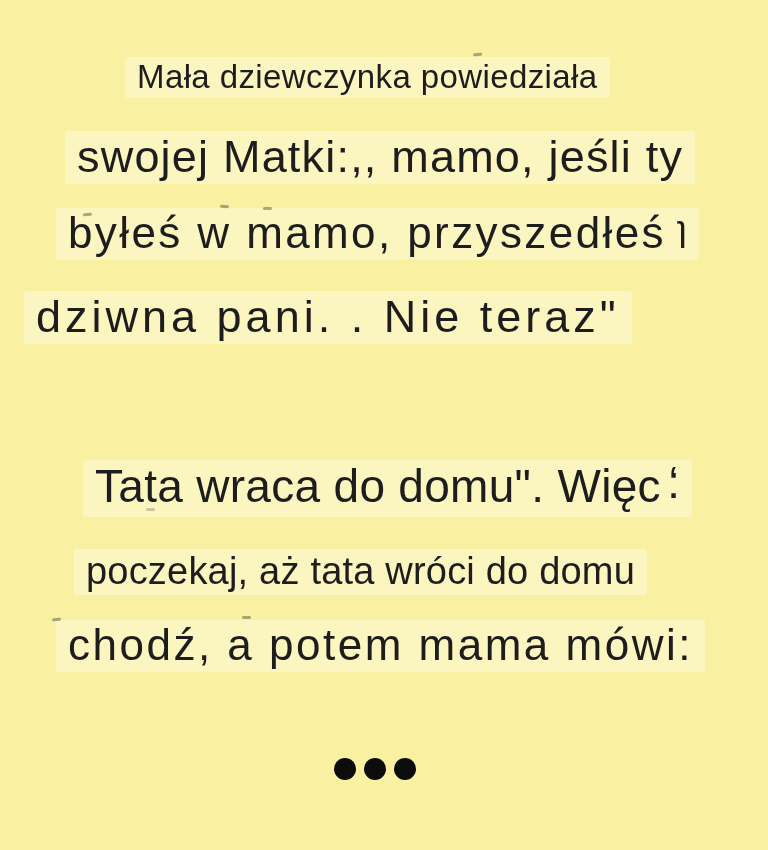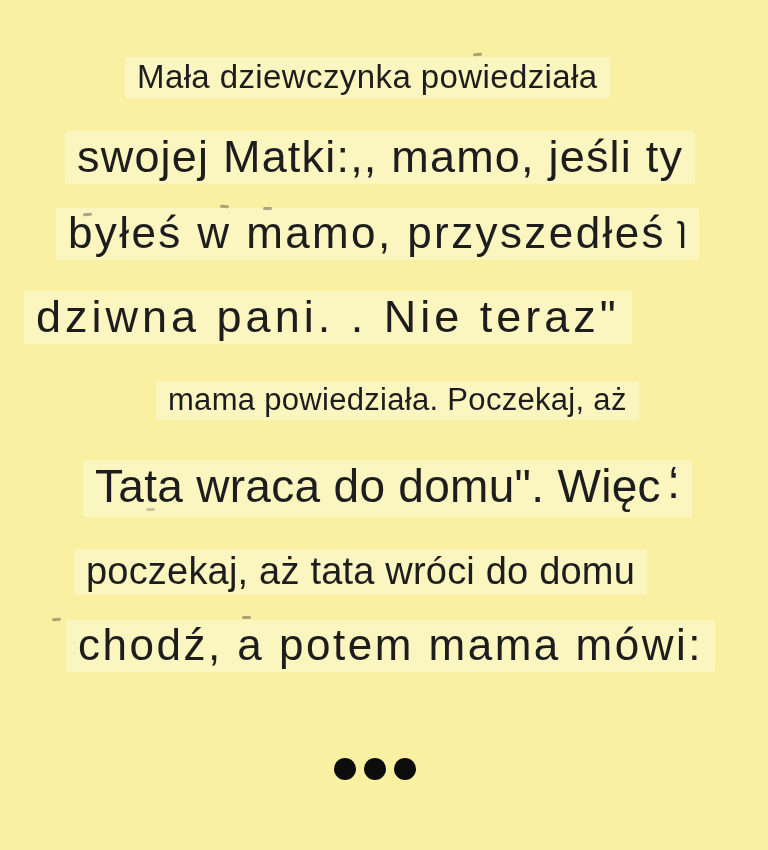--- a/index.html
+++ b/index.html
@@ -28,21 +28,21 @@
   }
 
   
   .l1 { left: 137px; top: 57px;  font-size: 33px; letter-spacing: 0.4px; }
   .l2 { left: 77px;  top: 131px; font-size: 45px; letter-spacing: 1.2px; text-align: center; }
   .l3 { left: 68px;  top: 208px; font-size: 44px; letter-spacing: 2.4px; }
   .l4 { left: 36px;  top: 291px; font-size: 45px; letter-spacing: 4px; }
   .l5 { left: 168px; top: 381px; font-size: 31px; letter-spacing: 0.3px; }
   .l6 { left: 95px;  top: 460px; font-size: 46px; letter-spacing: 0.3px; }
   .l7 { left: 86px; top: 549px; font-size: 38px; letter-spacing: 0.2px; }
-  .l8 { left: 78px;  top: 620px; font-size: 44px; letter-spacing: 2.5px; }
+  .l8 { left: 68px;  top: 620px; font-size: 44px; letter-spacing: 2.5px; }
 
   
   .stray-hook {
     display: inline-block;
     transform: scaleX(-1);
     margin-left: 10px;
     font-size: 0.84em;
   }
   .stray-semi {
     display: inline-block;
@@ -97,23 +97,20 @@
   <div class="line l3">
     <span class="strip">
       <span>byłeś w mamo, przyszedłeś</span><span class="stray-hook">ſ</span>
     </span>
   </div>
 
   <div class="line l4">
     <span class="strip">dziwna pani. . Nie teraz"</span>
   </div>
 
-  <div class="line l5">
-    <span class="strip">mama powiedziała. Poczekaj, aż</span>
-  </div>
 
   <div class="line l6">
     <span class="strip">
       <span>Tata wraca do domu". Więc</span><span class="stray-semi">;</span>
     </span>
   </div>
 
   <div class="line l7">
     <span class="strip">poczekaj, aż tata wróci do domu</span>
   </div>

